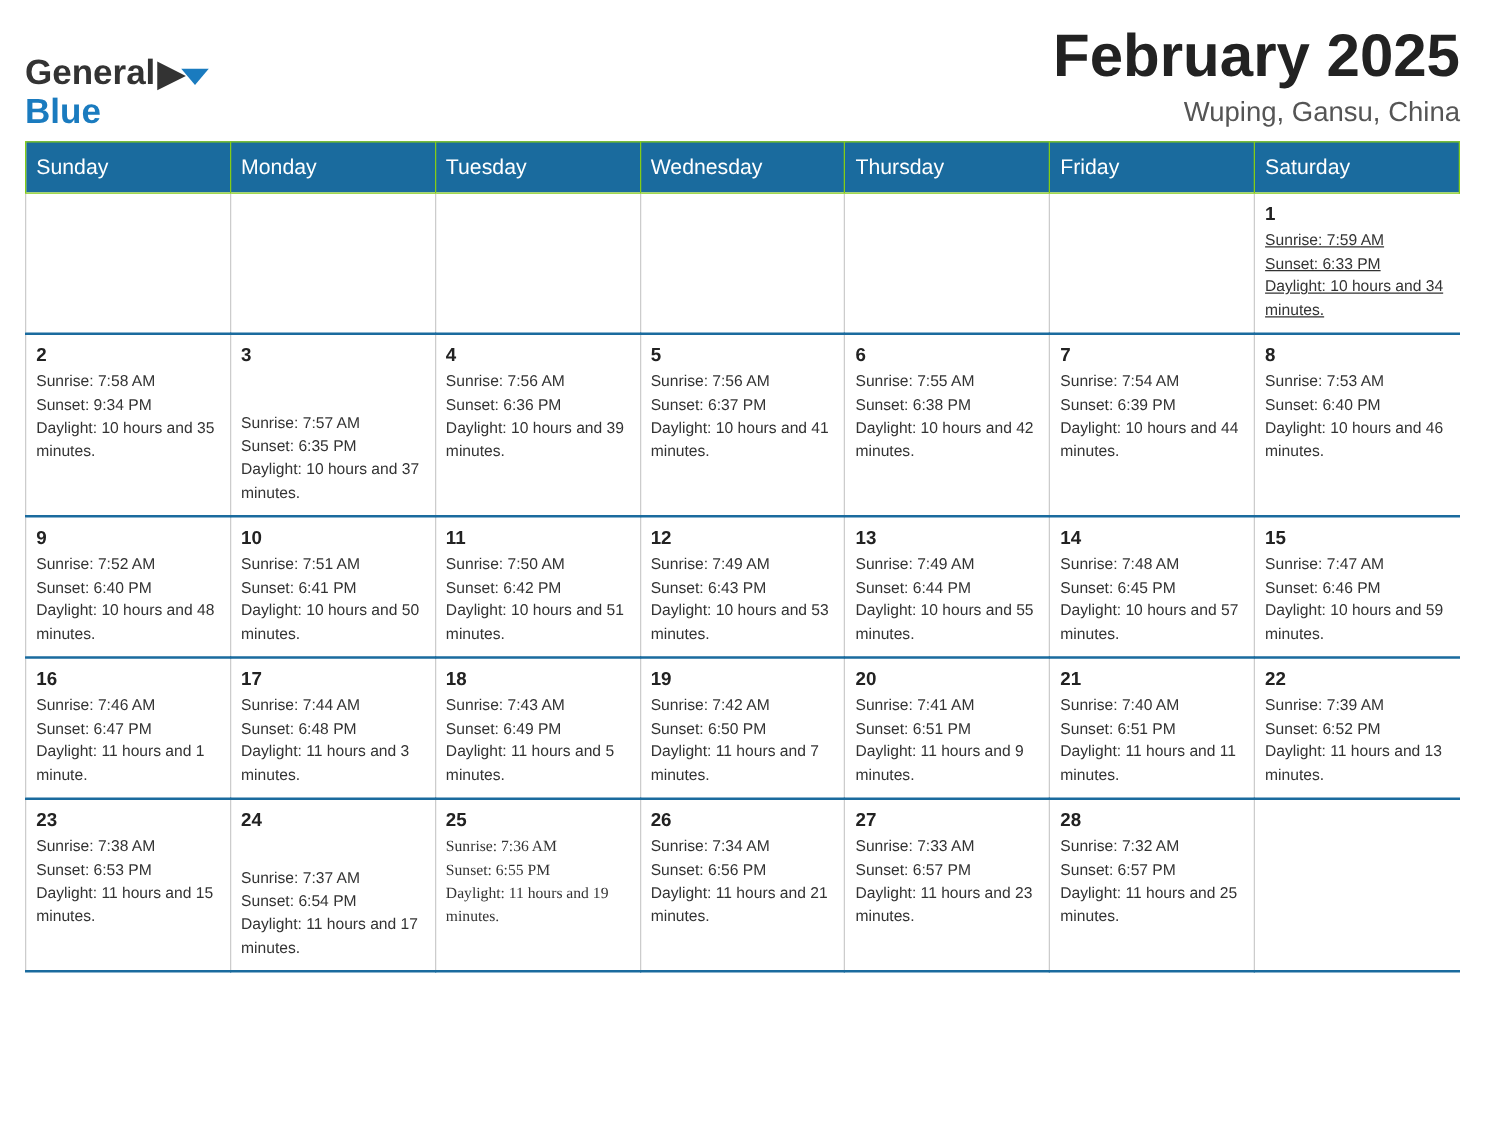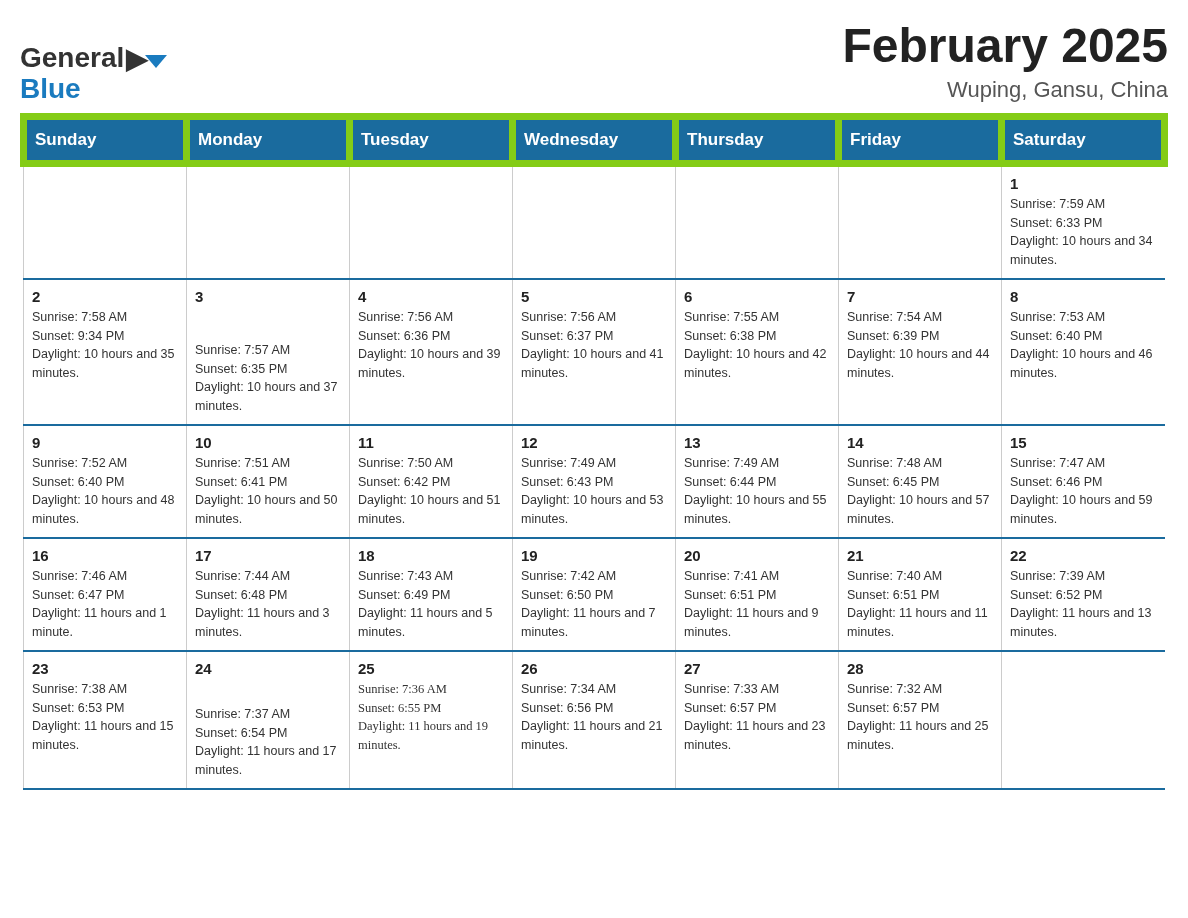--- a/index.html
+++ b/index.html
@@ -53,24 +53,24 @@
       width: 100%;
       border-collapse: collapse;
       margin-top: 10px;
     }
     .calendar thead tr {
       background-color: #1a6b9e;
     }
     .calendar thead th {
       color: #fff;
       font-size: 17px;
-      font-weight: bold;
+      font-weight: normal;
       padding: 10px 8px;
       text-align: left;
-      border: 7px solid #84cc16;
+      border: 1px solid #84cc16;
     }
     .calendar tbody tr {
       border-bottom: 2px solid #1a6b9e;
     }
     .calendar tbody td {
       vertical-align: top;
       padding: 8px;
       border-right: 1px solid #ccc;
       border-left: 1px solid #ccc;
       font-size: 13px;
@@ -131,21 +131,21 @@
   <tbody id="calendar-body">
   <tr>
         <td class="empty-cell"></td>
         <td class="empty-cell"></td>
         <td class="empty-cell"></td>
         <td class="empty-cell"></td>
         <td class="empty-cell"></td>
         <td class="empty-cell"></td>
         <td>
           <span class="day-number">1</span>
-          <div class="day-info" style="white-space: pre-line;">Sunrise: 7:59 AM
+          <div class="day-info" style="white-space: pre-line; text-decoration: underline;">Sunrise: 7:59 AM
 Sunset: 6:33 PM
 Daylight: 10 hours and 34 minutes.</div>
         </td>
       </tr>
       <tr>
         <td>
           <span class="day-number">2</span>
           <div class="day-info" style="white-space: pre-line;">Sunrise: 7:58 AM
 Sunset: 9:34 PM
 Daylight: 10 hours and 35 minutes.</div>

